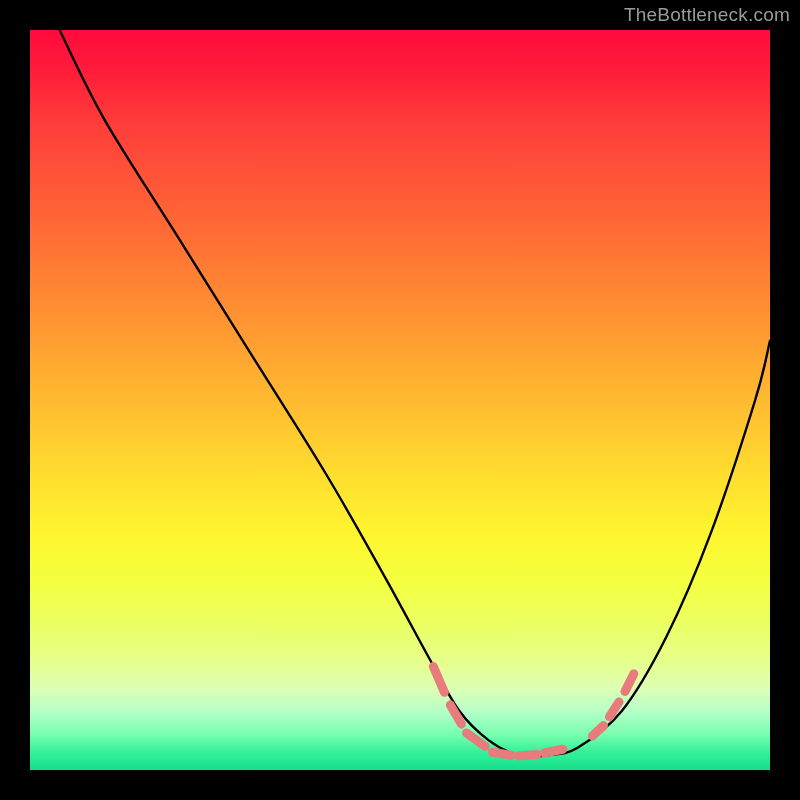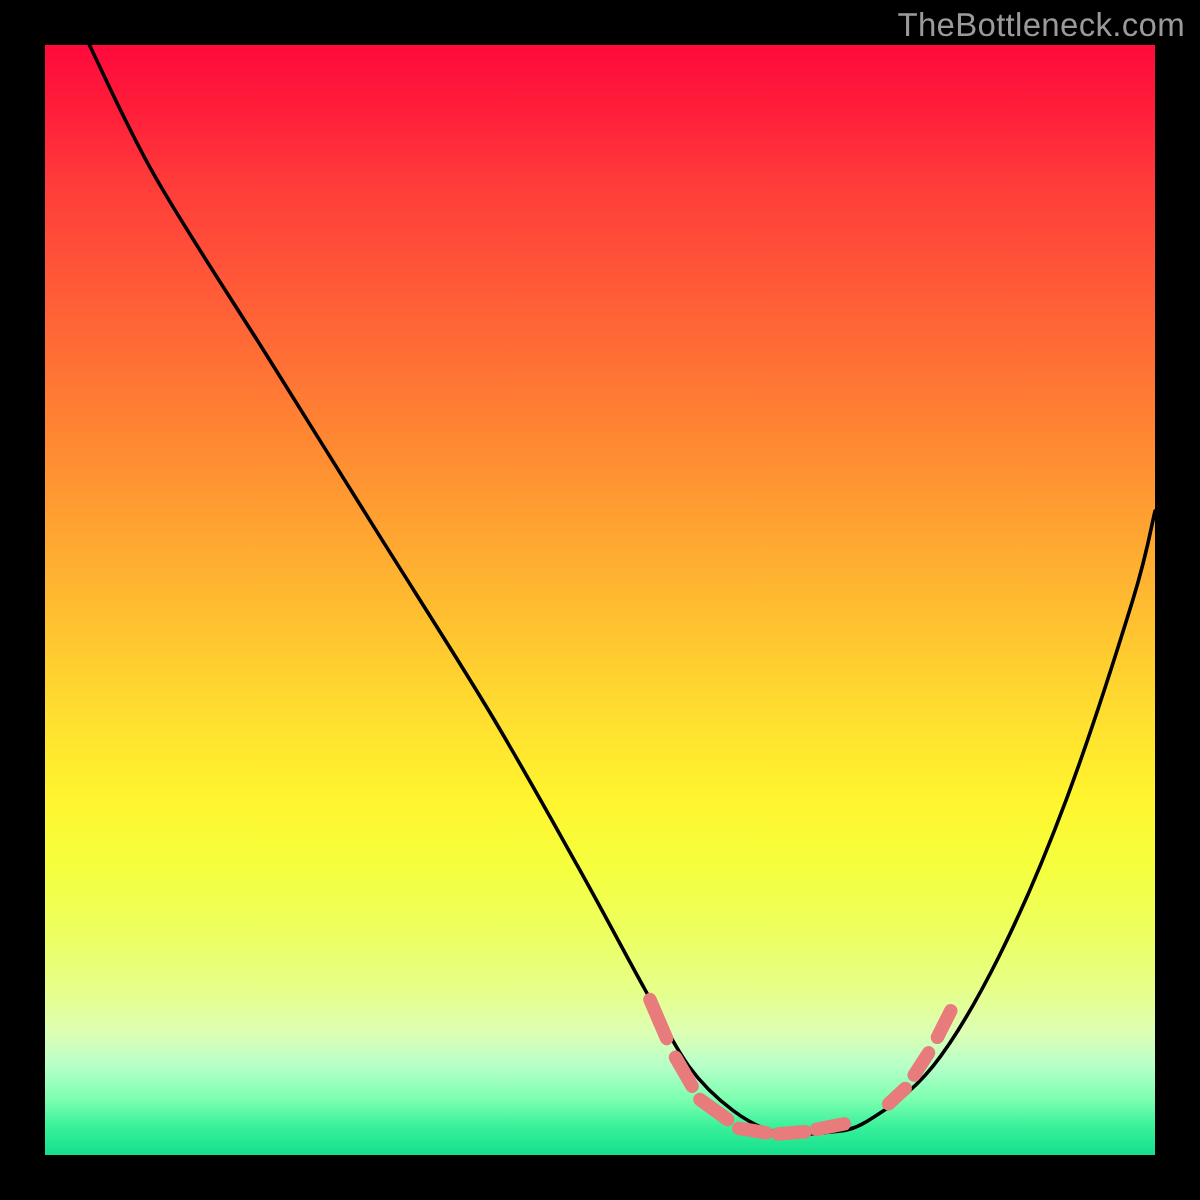--- a/index.html
+++ b/index.html
@@ -53,21 +53,21 @@
     top: 0;
     width: 740px;
     height: 740px;
     overflow: visible;
   }
   .watermark {
     position: absolute;
     top: 4px;
     right: 10px;
     color: #9a9a9a;
-    font-size: 22px;
+    font-size: 19px;
     font-weight: 500;
     letter-spacing: 0.2px;
     user-select: none;
   }
 </style>
 </head>
 <body>
 
 <div class="frame">
 

